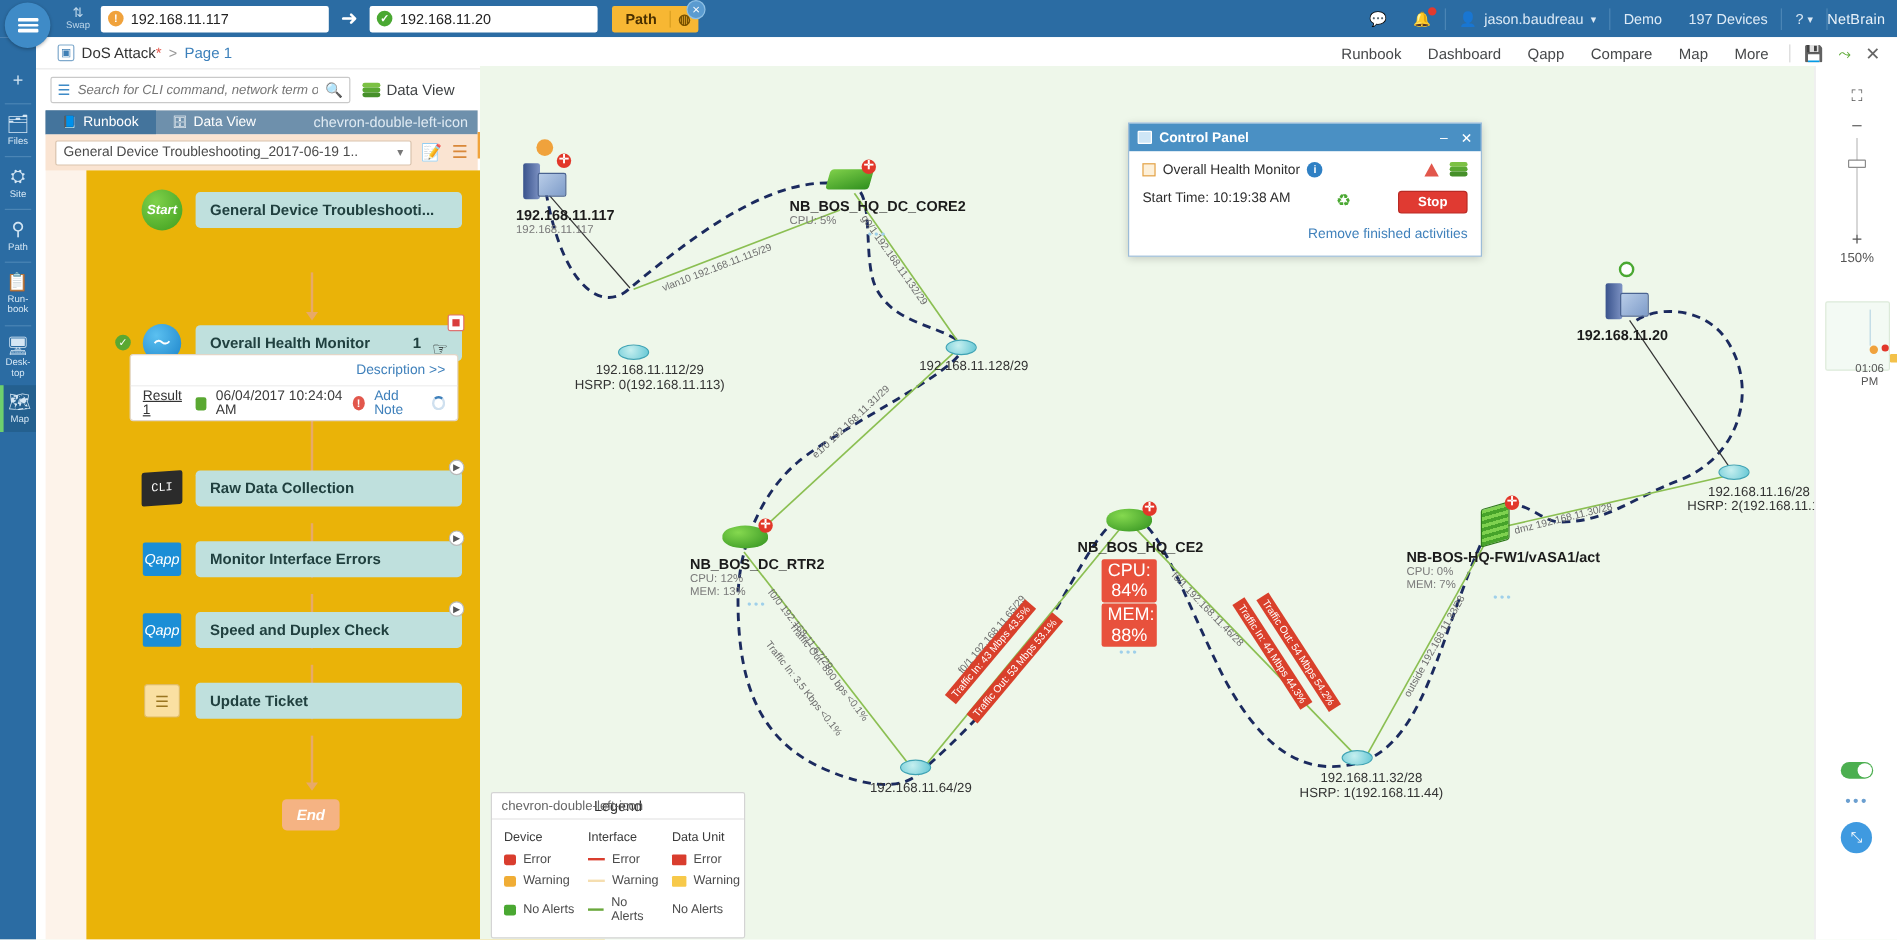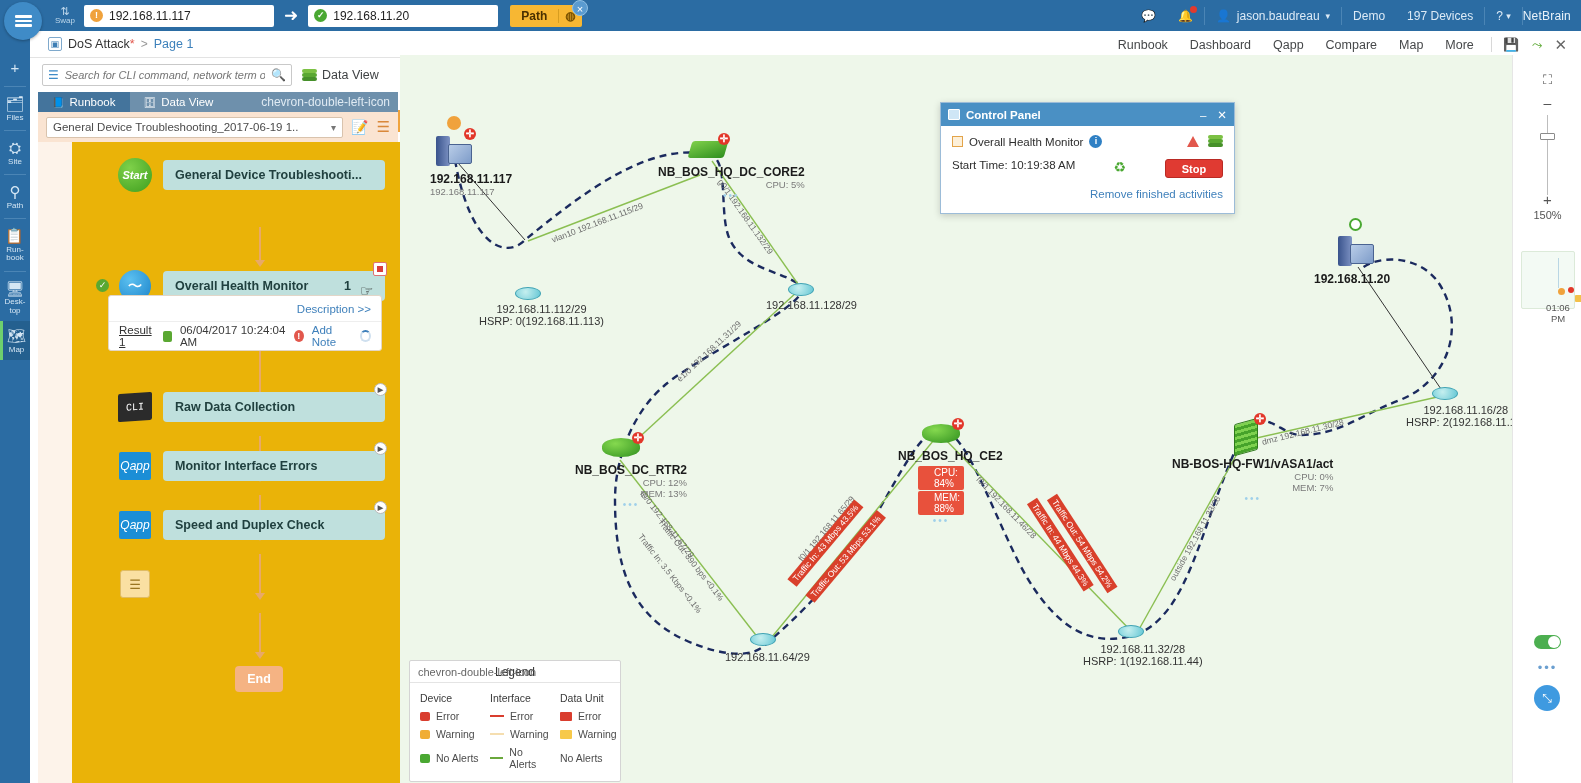--- a/index.html
+++ b/index.html
@@ -154,21 +154,21 @@
   .arrow-v { position:absolute; width:2px; background:#e8a968; }
   .arrow-h { position:absolute; width:0;height:0; border-left:5px solid transparent; border-right:5px solid transparent;
              border-top:7px solid #e8a968; }
   .start-circ {
     width:34px;height:34px;border-radius:50%; background:radial-gradient(circle at 35% 30%,#7fd14a,#3e9e1e);
     color:#fff; font-size:11px; font-weight:bold; display:flex;align-items:center;justify-content:center;
     font-style:italic;
   }
   .end-pill {
     position:absolute; width:48px;height:26px; background:#f5b383; border-radius:4px; color:#fff;
-    font-weight:bold; font-size:12.5px; display:flex;align-items:center;justify-content:center; 
+    font-weight:bold; font-size:12.5px; display:flex;align-items:center;justify-content:center; font-style:italic;
   }
   .detail-card {
     position:absolute; background:#fff; border:1px solid #e2d6c8; border-radius:3px; width:274px;
   }
   .detail-top { height:26px; display:flex; align-items:center; justify-content:flex-end; padding-right:10px;
                 border-bottom:1px solid #eee; }
   .detail-top a { color:#3f80bb; font-size:11.5px; }
   .detail-bot { height:28px; display:flex; align-items:center; gap:8px; padding:0 10px; font-size:11.5px; color:#3a3a3a;}
   .detail-bot .res { color:#333; text-decoration:underline; }
   .detail-bot .gball { width:11px;height:11px;border-radius:2px; background:#5aa832; display:inline-block;}
@@ -189,22 +189,22 @@
   .cursor-hand { position:absolute; font-size:15px; color:#222; }
 
   
   .edge-tab { position:absolute; left:398px; top:110px; width:14px;height:22px; background:#f0a33c; border-radius:0 2px 2px 0;
               color:#fff; font-size:9px; display:flex;align-items:center;justify-content:center;}
 
   
   .map { position:absolute; left:400px; top:55px; width:1112px; height:728px; background:#eef7ea; overflow:hidden;}
   .map-label { position:absolute; font-size:11px; color:#333; white-space:nowrap; }
   .dev-name { font-weight:bold; font-size:12px; color:#1b1b1b; }
-  .dev-sub { font-size:9.5px; color:#7a7a7a; text-align:right; }
-  .alert-box { background:#e8513c; color:#fff; font-size:10px; padding:1px 16px; border-radius:2px; display:block;
+  .dev-sub { font-size:9.5px; color:#7a7a7a; text-align:left; }
+  .alert-box { background:#e8513c; color:#fff; font-size:15px; padding:1px 5px; border-radius:2px; display:block;
                text-align:center; margin-top:1px;}
   .dots3 { color:#9fd0ea; font-size:10px; letter-spacing:2px; text-align:center;}
   .ifl { position:absolute; font-size:8.5px; color:#6d6d6d; white-space:nowrap; transform-origin:left center;}
   .ifl-red { position:absolute; font-size:8.5px; color:#fff; background:#d9402b; padding:1px 4px;
              white-space:nowrap; transform-origin:left center; }
   .redplus { position:absolute; width:12px;height:12px;border-radius:50%; background:#e2372a; color:#fff;
              font-size:10px; line-height:11px; text-align:center; font-weight:bold; }
   .cloudsw { position:absolute; width:26px; height:13px; border-radius:50%;
              background:radial-gradient(circle at 40% 35%,#c5efef,#63c6d4); border:1px solid #3fa3b4;}
 
@@ -547,20 +547,23 @@
         <div class="nd-bar" style="margin-left:11px;">
           <span>Speed and Duplex Check</span>
           <span class="nd-play">▶</span>
         </div>
       </div>
 
       <div class="node-row" style="left:46px; top:425px;">
         <div class="nd-ico">
           <div class="ico-ticket">☰</div>
         </div>
+        <div class="nd-bar" style="margin-left:11px;">
+          <span>Update Ticket</span>
+        </div>
       </div>
 
       <div class="end-pill" style="left:163px; top:524px;">
         <span>End</span>
       </div>
     </div>
   </div>
 
   <div class="edge-tab">▸</div>
 

